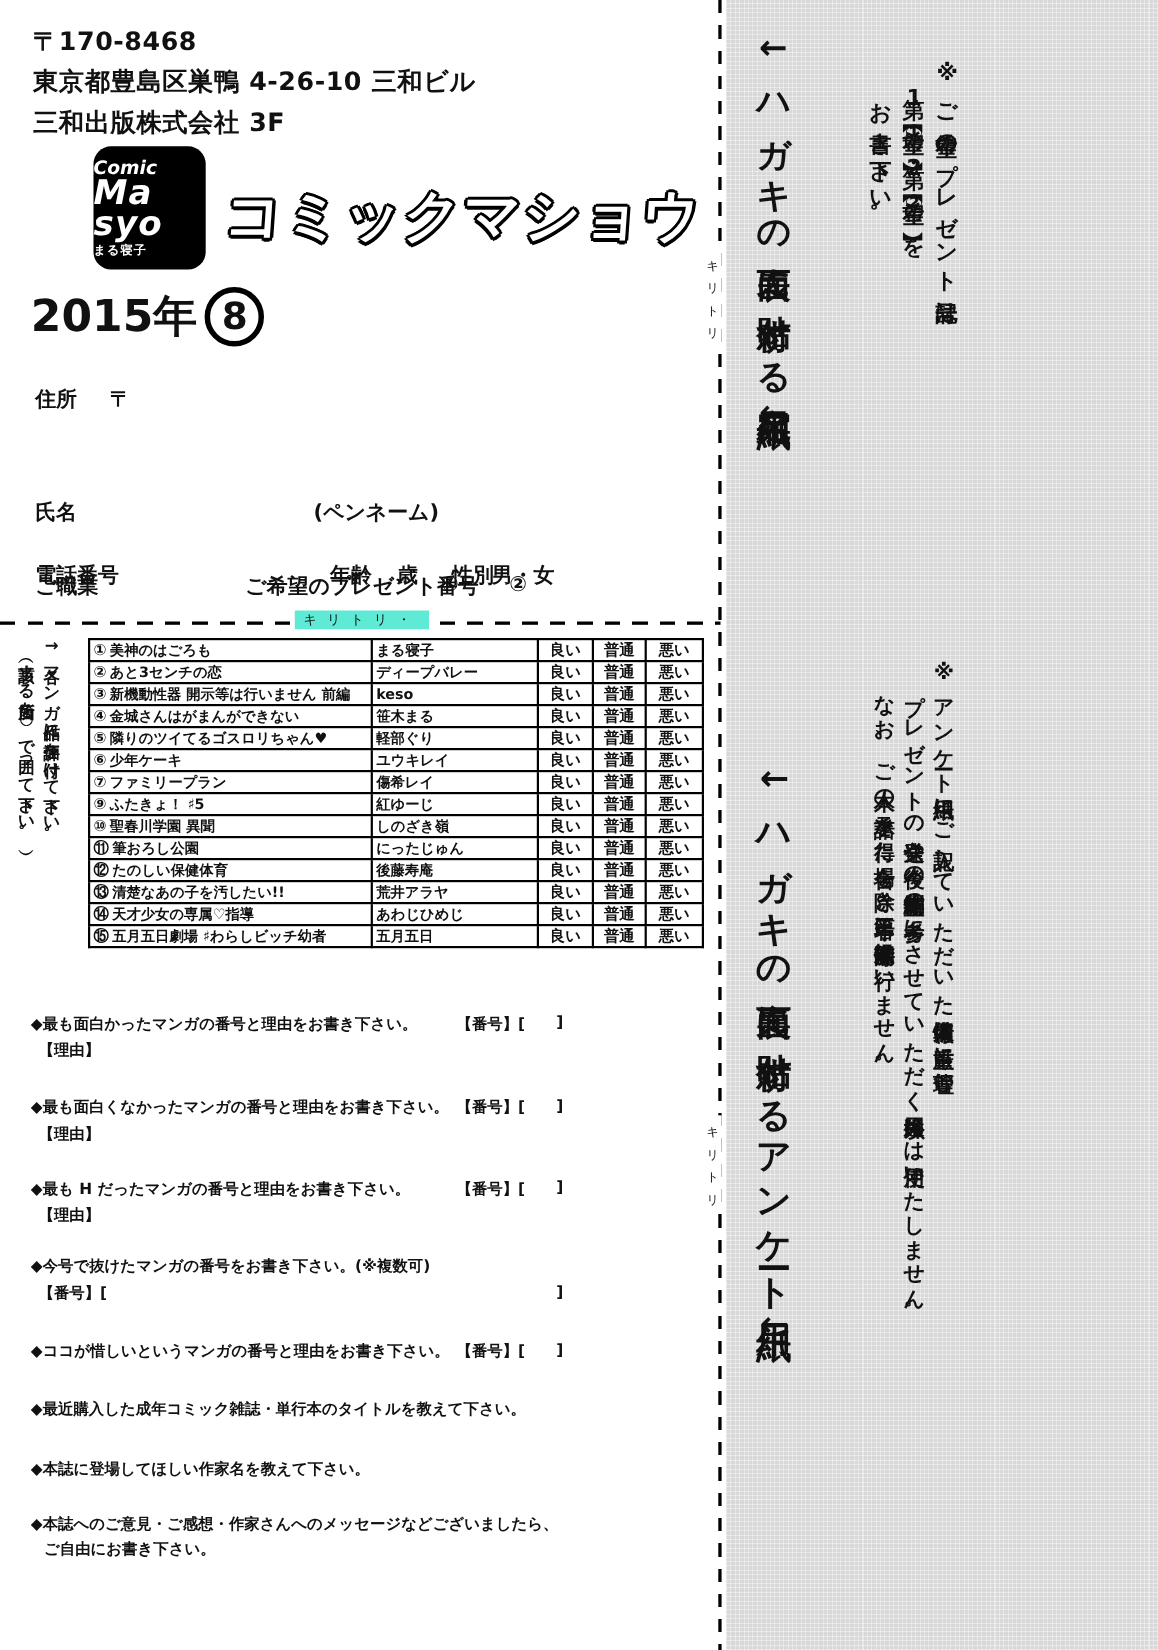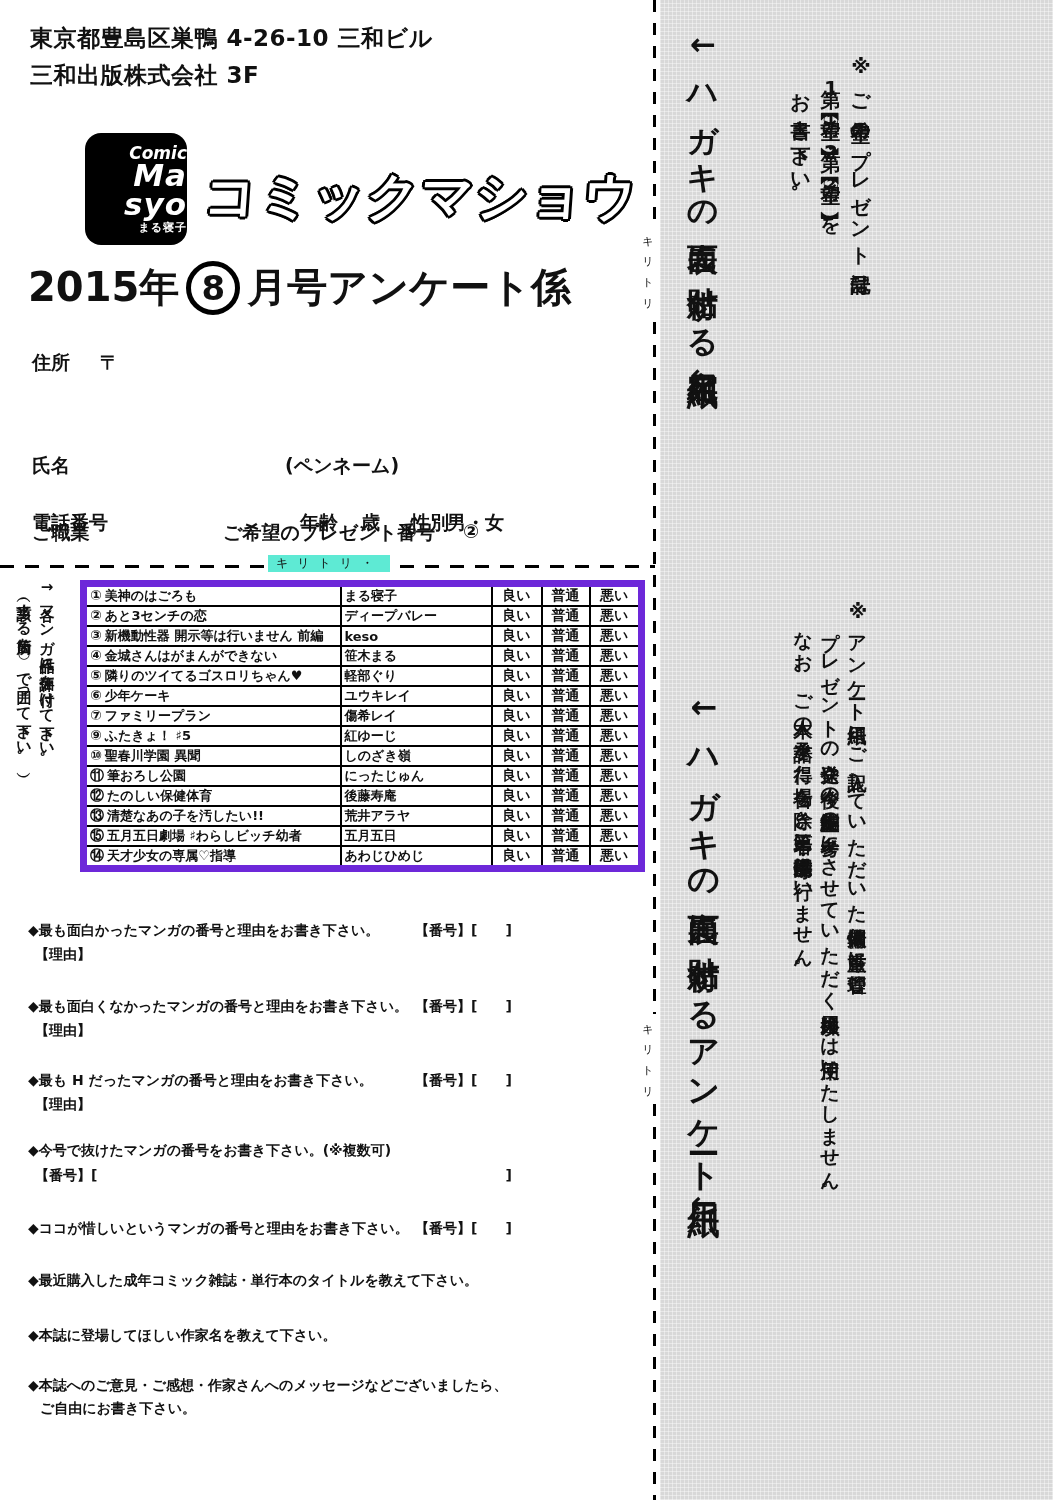--- a/index.html
+++ b/index.html
@@ -4,21 +4,21 @@
 <style>
   * { margin:0; padding:0; box-sizing:border-box; }
   html,body { background:#fff; }
   body { font-family:"DejaVu Sans", sans-serif; color:#111; }
   .page { position:relative; width:1053px; height:1500px; background:#fff; overflow:hidden; font-weight:700; }
 
   
   .address-block { position:absolute; left:30px; top:20px; font-size:23px; font-weight:900; line-height:37px; letter-spacing:0.5px; }
 
   .logo-badge { position:absolute; left:85px; top:133px; width:102px; height:112px; background:#000; border-radius:16px;
-                display:flex; flex-direction:column; align-items:flex-end; justify-content:center; color:#fff; line-height:0.95; }
+                display:flex; flex-direction:column; align-items:flex-start; justify-content:center; color:#fff; line-height:0.95; }
   .lb-comic { font-size:17px; font-weight:900; font-style:italic; }
   .lb-big   { font-size:31px; font-weight:900; font-style:italic; letter-spacing:1px; }
   .lb-kana  { font-size:11px; margin-top:3px; letter-spacing:1px; }
   .logo-katakana { position:absolute; left:204px; top:162px; font-size:52px; font-weight:900; color:#fff; letter-spacing:1px;
                    transform:skewX(-4deg);
                    text-shadow:3px 0 0 #000,-3px 0 0 #000,0 3px 0 #000,0 -3px 0 #000,2px 2px 0 #000,-2px 2px 0 #000,2px -2px 0 #000,-2px -2px 0 #000; }
 
   .issue-line { position:absolute; left:28px; top:260px; display:flex; align-items:center; gap:7px; font-size:40px; font-weight:900; }
   .circle-num { display:inline-flex; width:54px; height:54px; border:5px solid #000; border-radius:50%;
                 align-items:center; justify-content:center; font-size:34px; font-weight:900; }
@@ -37,21 +37,21 @@
             background:repeating-linear-gradient(180deg,#000 0 12px,transparent 12px 23px); }
   .kiritori-v { position:absolute; left:638px; width:18px; writing-mode:vertical-rl; text-orientation:upright;
                 font-size:11px; letter-spacing:8px; font-weight:400; background:#fff; padding:3px 2px; z-index:3; }
 
   
   .table-instruction { position:absolute; left:12px; top:578px; height:330px; writing-mode:vertical-rl;
                        text-orientation:upright; font-size:15px; font-weight:700; line-height:23px; }
   .table-instruction p { margin:0; }
   .table-instruction p.second { padding-top:15px; }
 
-  table.rating-table { position:absolute; left:80px; top:580px; border-collapse:collapse; table-layout:fixed; border:7px solid #6d28d9; }
+  table.rating-table { position:absolute; left:80px; top:580px; border-collapse:collapse; table-layout:fixed; border:2px solid #6d28d9; }
   .rating-table td { border:2px solid #000; height:19px; padding:0 3px; font-size:13px; font-weight:700;
                      white-space:nowrap; overflow:hidden; }
   .rating-table .c-title  { width:257px; }
   .rating-table .c-author { width:151px; }
   .rating-table .c-r1 { width:50px; text-align:center; font-size:14px; }
   .rating-table .c-r2 { width:48px; text-align:center; font-size:14px; }
   .rating-table .c-r3 { width:52px; text-align:center; font-size:14px; }
   .row-no { margin-right:3px; font-size:14px; }
 
   
@@ -77,36 +77,36 @@
   .top-note p.cont2 { padding-top:26px; }
   .bottom-note { left:130px; top:600px; height:895px; font-size:19px; line-height:27px; letter-spacing:0.5px; }
   .bottom-note p.cont { padding-top:18px; }
 </style>
 </head>
 <body>
 
 <div class="page">
 
   <div class="address-block">
+    <div>〒170-8468</div>
     <div>東京都豊島区巣鴨 4-26-10 三和ビル</div>
     <div>三和出版株式会社 3F</div>
   </div>
 
   <div class="logo-badge">
     <span class="lb-comic">Comic</span>
     <span class="lb-big">Ma</span>
     <span class="lb-big">syo</span>
     <span class="lb-kana">まる寝子</span>
   </div>
   <div class="logo-katakana">コミックマショウ</div>
 
   <div class="issue-line">
     <span>2015年</span>
     <span class="circle-num">8</span>
-    <span>月号アンケート係</span>
   </div>
 
   <div class="form-row" style="top:350px">
     <span style="left:0">住所</span>
     <span style="left:68px">〒</span>
   </div>
   <div class="form-row" style="top:453px">
     <span style="left:0">氏名</span>
     <span style="left:253px">(ペンネーム)</span>
   </div>
@@ -254,33 +254,33 @@
         <span class="row-no">⑬</span><span>清楚なあの子を汚したい!!</span>
       </td>
       <td class="c-author">荒井アラヤ</td>
       <td class="c-r1">良い</td>
       <td class="c-r2">普通</td>
       <td class="c-r3">悪い</td>
     </tr>
 
     <tr>
       <td class="c-title">
+        <span class="row-no">⑭</span><span>天才少女の専属♡指導</span>
+      </td>
+      <td class="c-author">あわじひめじ</td>
+      <td class="c-r1">良い</td>
+      <td class="c-r2">普通</td>
+      <td class="c-r3">悪い</td>
+    </tr>
+
+    <tr>
+      <td class="c-title">
         <span class="row-no">⑮</span><span>五月五日劇場 ♯わらしビッチ幼者</span>
       </td>
       <td class="c-author">五月五日</td>
-      <td class="c-r1">良い</td>
-      <td class="c-r2">普通</td>
-      <td class="c-r3">悪い</td>
-    </tr>
-
-    <tr>
-      <td class="c-title">
-        <span class="row-no">⑭</span><span>天才少女の専属♡指導</span>
-      </td>
-      <td class="c-author">あわじひめじ</td>
       <td class="c-r1">良い</td>
       <td class="c-r2">普通</td>
       <td class="c-r3">悪い</td>
     </tr>
   </tbody>
   </table>
 
   <div class="q" style="top:922px">
     <div class="qtext">◆最も面白かったマンガの番号と理由をお書き下さい。</div>
     <div class="qnum">

